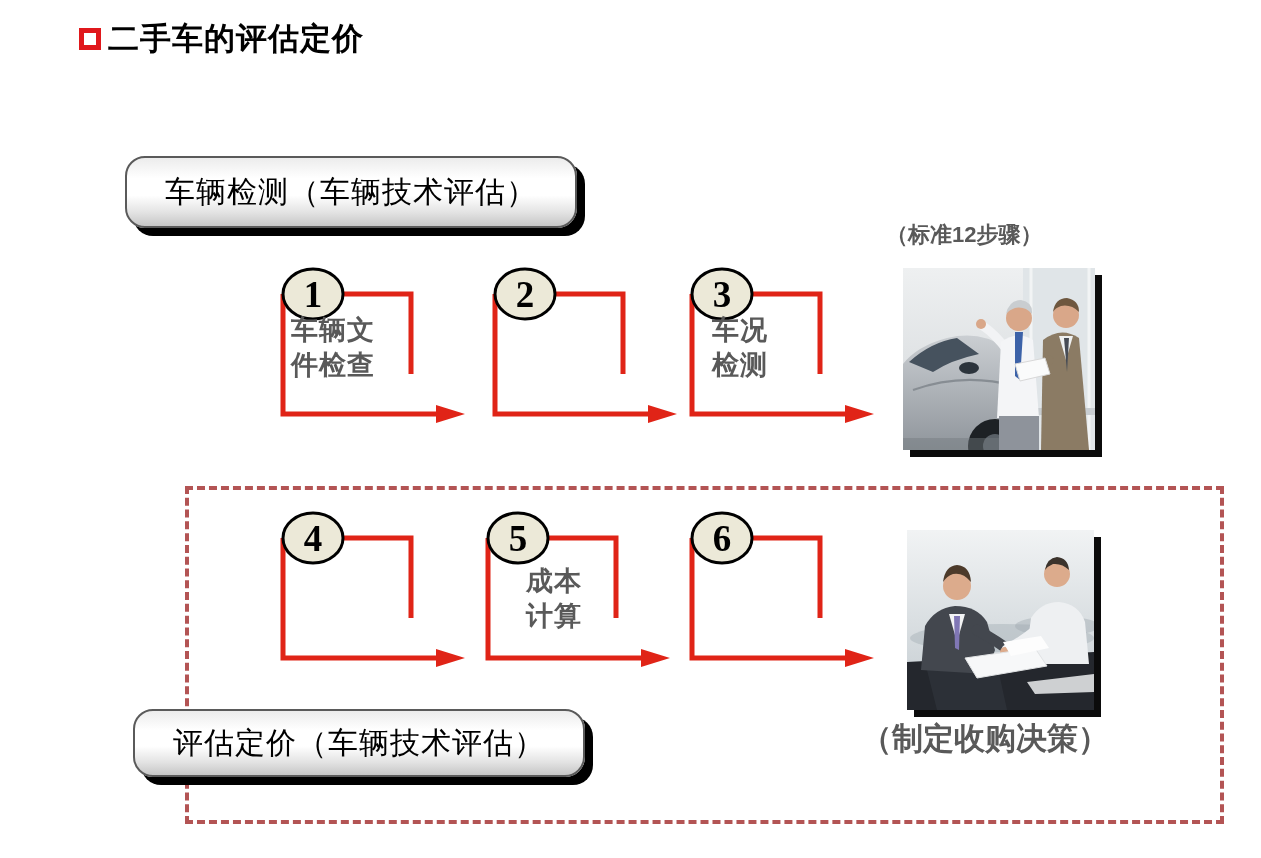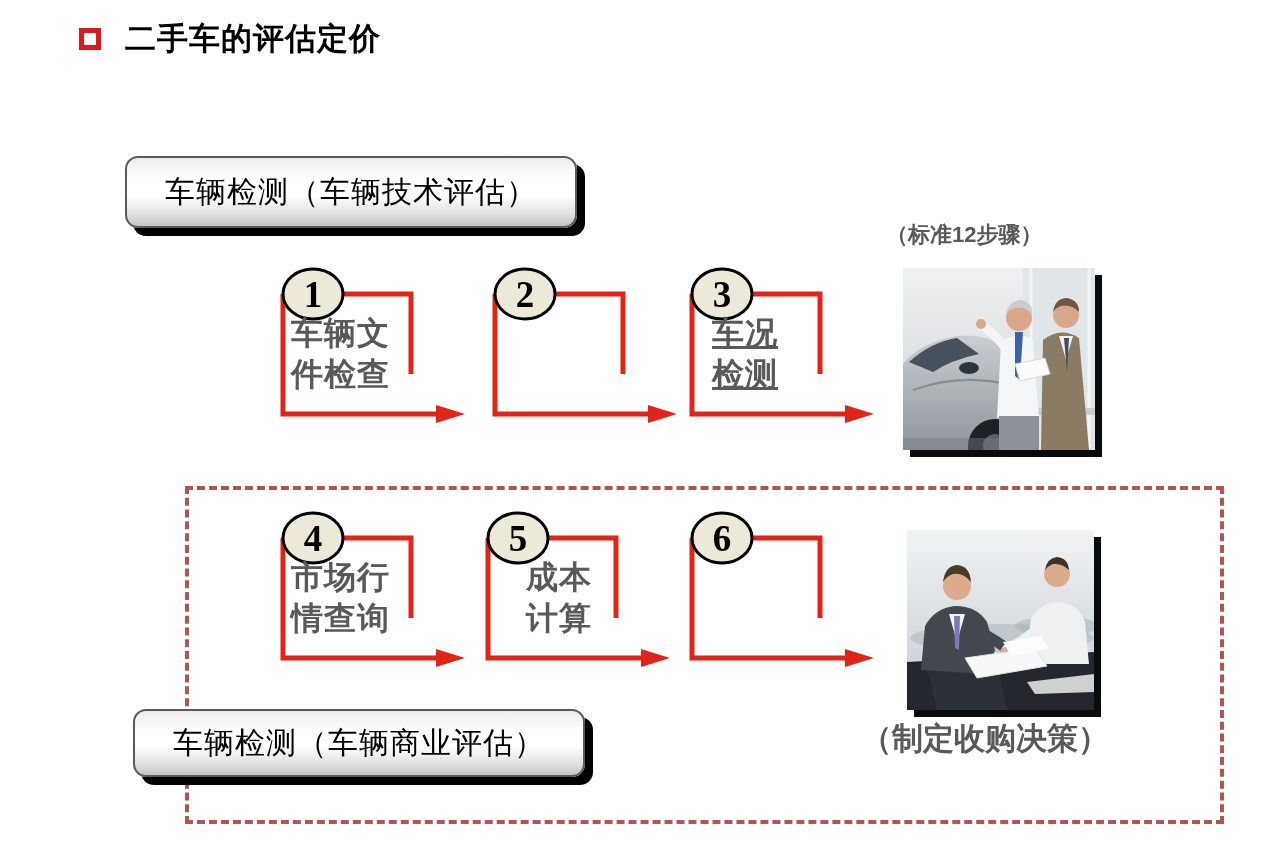--- a/index.html
+++ b/index.html
@@ -2,34 +2,34 @@
 <html style="--arrow-red: #e02417; --dashed-box-red: #b35454; --title-bullet-red: #e0181c; --step-text-gray: #595959; --step-circle-fill: #ece9d8;"><head>
 <meta charset="utf-8">
 <style>
   html,body { margin:0; padding:0; background:#ffffff; }
   body {
     width:1261px; height:858px; position:relative; overflow:hidden;
     font-family:"Liberation Sans", sans-serif;
   }
 
   
-  .title-row { position:absolute; left:79px; top:18px; display:flex; align-items:center; gap:24px; }
+  .title-row { position:absolute; left:79px; top:18px; display:flex; align-items:center; gap:7px; }
   .bullet-square {
     width:12px; height:12px;
     border:5px solid var(--title-bullet-red, #e0181c);
     background:#fff;
   }
   .slide-title {
     font-size:31px; font-weight:800; color:#000; letter-spacing:1px;
   }
 
   
   .hdr-btn {
     position:absolute; box-sizing:border-box;
-    border:2px solid #5a5a5a; border-radius:13px;
+    border:2px solid #5a5a5a; border-radius:20px;
     background:linear-gradient(180deg,#ececec 0%,#ffffff 30%,#ffffff 55%,#e3e3e3 80%,#c6c6c6 100%);
     box-shadow:8px 8px 0 0 #000000;
     display:flex; align-items:center; justify-content:center;
     font-size:30px; color:#000; font-weight:400; letter-spacing:1px;
     z-index:5;
   }
   .hdr-btn.top    { left:125px; top:156px; width:452px; height:72px; }
   .hdr-btn.bottom { left:133px; top:709px; width:452px; height:68px; }
 
   
@@ -52,25 +52,25 @@
   .c-head { fill:var(--arrow-red,#e02417); }
   .c-circle { fill:var(--step-circle-fill,#ece9d8); stroke:#000; stroke-width:3; }
   .step-num {
     position:absolute; left:10px; top:2px; width:60px; height:50px;
     display:flex; align-items:center; justify-content:center;
     font-family:"Liberation Serif", serif;
     font-size:37px; font-weight:700; color:#000;
   }
   .step-text {
     position:absolute; left:18px; top:46px;
-    font-size:32px; font-weight:700; color:var(--step-text-gray,#595959);
+    font-size:27px; font-weight:700; color:var(--step-text-gray,#595959);
     line-height:1.28; letter-spacing:1px;
   }
-  .step-text.indent-sm { left:30px;text-decoration:underline; }
-  .step-text.indent-lg { left:48px; }
+  .step-text.indent-sm { left:30px; }
+  .step-text.indent-lg { left:48px;margin-top:7px; }
 
   
   .r1c1 { left:273px; top:267px; }
   .r1c2 { left:485px; top:267px; }
   .r1c3 { left:682px; top:267px; }
   .r2c1 { left:273px; top:511px; }
   .r2c2 { left:478px; top:511px; }
   .r2c3 { left:682px; top:511px; }
 
   
@@ -89,21 +89,21 @@
   <span class="bullet-square"></span>
   <span class="slide-title">二手车的评估定价</span>
 </div>
 
 <div class="dashed-box"></div>
 
 <div class="hdr-btn top">
   <span>车辆检测（车辆技术评估）</span>
 </div>
 <div class="hdr-btn bottom">
-  <span>车辆检测（车辆商业评估）</span>
+  <span>评估定价（车辆技术评估）</span>
 </div>
 
 <div class="caption top">（标准12步骤）</div>
 <div class="caption bottom">（制定收购决策）</div>
 
 <div class="step r1c1">
   <svg class="connector" viewBox="0 0 210 165">
     <path class="c-line" d="M70 27 H138 V107"></path>
     <path class="c-line" d="M10 27 V147 H163"></path>
     <polygon class="c-head" points="163,138 192,147 163,156"></polygon>
@@ -141,24 +141,20 @@
 </div>
 
 <div class="step r2c1">
   <svg class="connector" viewBox="0 0 210 165">
     <path class="c-line" d="M70 27 H138 V107"></path>
     <path class="c-line" d="M10 27 V147 H163"></path>
     <polygon class="c-head" points="163,138 192,147 163,156"></polygon>
     <ellipse class="c-circle" cx="40" cy="27" rx="30" ry="25"></ellipse>
   </svg>
   <span class="step-num">4</span>
-  <div class="step-text">
-    <div>市场行</div>
-    <div>情查询</div>
-  </div>
 </div>
 
 <div class="step r2c2">
   <svg class="connector" viewBox="0 0 210 165">
     <path class="c-line" d="M70 27 H138 V107"></path>
     <path class="c-line" d="M10 27 V147 H163"></path>
     <polygon class="c-head" points="163,138 192,147 163,156"></polygon>
     <ellipse class="c-circle" cx="40" cy="27" rx="30" ry="25"></ellipse>
   </svg>
   <span class="step-num">5</span>

